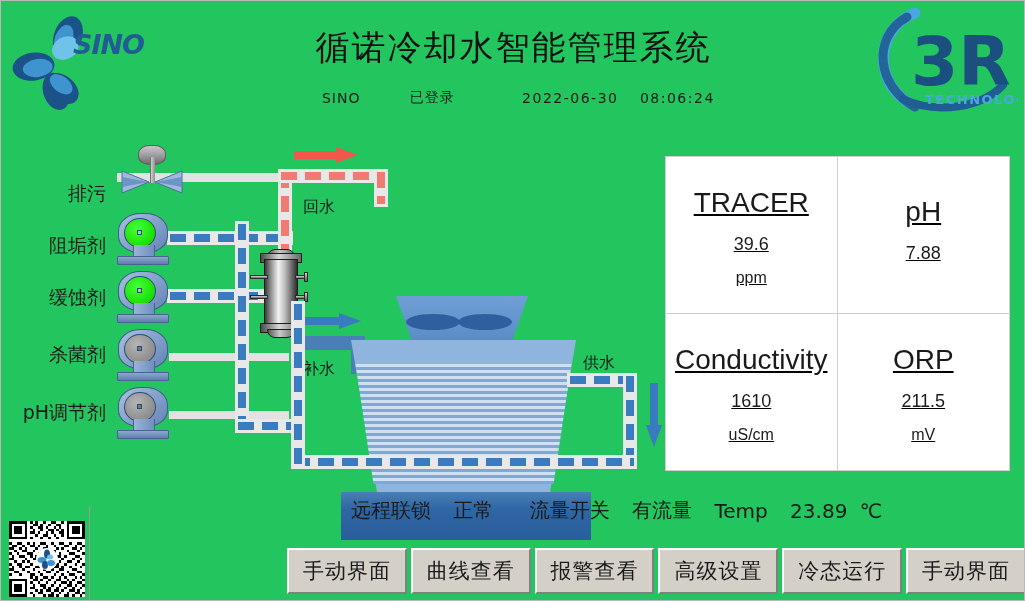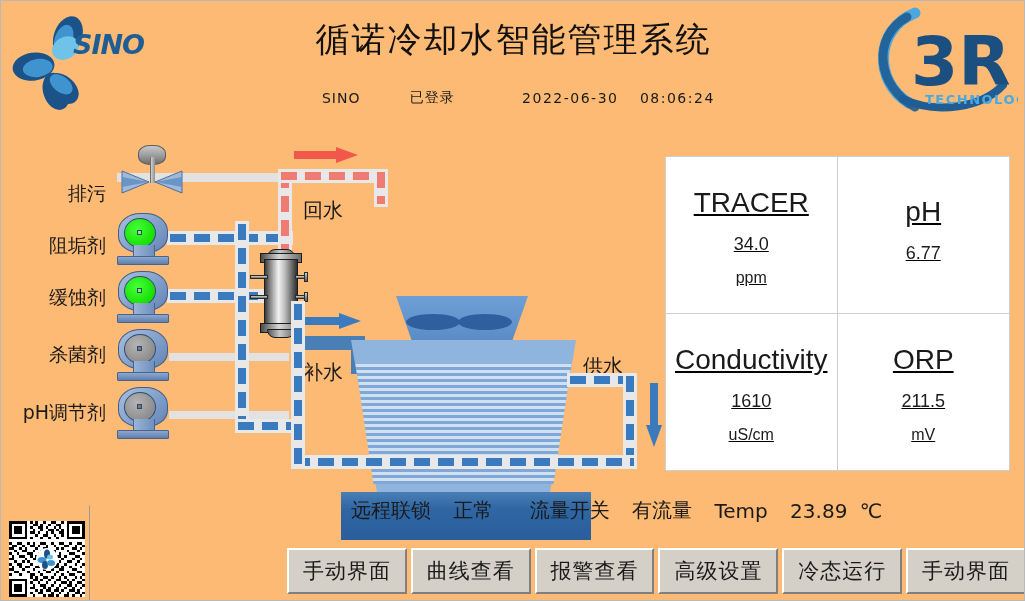--- a/index.html
+++ b/index.html
@@ -7,21 +7,21 @@
     padding: 0;
     background: #ffffff;
   }
   body {
     font-family: "Liberation Sans", "DejaVu Sans", sans-serif;
   }
   #app {
     position: relative;
     width: 1025px;
     height: 601px;
-    background: #fdba74;
+    background: #22c55e;
     overflow: hidden;
     border: 1px solid #b9b9b9;
     box-sizing: border-box;
   }
 
   
   .header {
     position: absolute;
     left: 0; top: 0;
     width: 1025px; height: 126px;
@@ -36,21 +36,21 @@
     left: 72px; top: 28px;
     font-family: "DejaVu Sans", sans-serif;
     font-style: italic;
     font-weight: bold;
     font-size: 27px;
     letter-spacing: -1px;
     color: #1f5d94;
   }
   .main-title {
     position: absolute;
-    left: 0; top: 16px;
+    left: 0; top: 24px;
     width: 1025px;
     text-align: center;
     font-size: 34px;
     color: #111111;
     letter-spacing: 2px;
     font-family: Liberation Mono, monospace;
   }
   .status-line {
     position: absolute;
     left: 0; top: 88px;
@@ -125,21 +125,21 @@
   }
   .lbl-drain   { left: 10px; top: 180px; width: 95px; }
   .lbl-scale   { left: 10px; top: 232px; width: 95px; }
   .lbl-corr    { left: 10px; top: 284px; width: 95px; }
   .lbl-biocide { left: 10px; top: 341px; width: 95px; }
   .lbl-ph      { left: 5px;  top: 399px; width: 100px; }
 
   
   .pipe-label {
     position: absolute;
-    font-size: 20px;
+    font-size: 16px;
     color: #1a1a1a;
     font-family: "DejaVu Sans", sans-serif;
     white-space: nowrap;
   }
   .lbl-return { left: 302px; top: 196px; }
   .lbl-makeup { left: 302px; top: 358px; }
   .lbl-supply { left: 582px; top: 352px; }
 
   
   .diagram { position: absolute; left: 0; top: 130px; width: 660px; height: 350px; }
@@ -439,26 +439,26 @@
         <path d="M40 96 C74 112 120 104 140 82" stroke="#1f5d94" stroke-width="8" fill="none" stroke-linecap="round"></path>
         <text x="48" y="82" font-family="DejaVu Sans, sans-serif" font-size="68" font-weight="bold" fill="#1b4f80">3R</text>
         <text x="62" y="101" font-family="DejaVu Sans, sans-serif" font-size="13" font-weight="bold" letter-spacing="1.5" fill="#4aa8e0">TECHNOLOGY</text>
       </svg>
     </div>
   </div>
 
   <div class="meas-panel">
     <div class="meas-cell">
       <div class="meas-name">TRACER</div>
-      <div class="meas-value">34.0</div>
+      <div class="meas-value">39.6</div>
       <div class="meas-unit">ppm</div>
     </div>
     <div class="meas-cell">
       <div class="meas-name">pH</div>
-      <div class="meas-value">6.77</div>
+      <div class="meas-value">7.88</div>
       <div class="meas-unit"></div>
     </div>
     <div class="meas-cell">
       <div class="meas-name">Conductivity</div>
       <div class="meas-value">1610</div>
       <div class="meas-unit">uS/cm</div>
     </div>
     <div class="meas-cell">
       <div class="meas-name">ORP</div>
       <div class="meas-value">211.5</div>

